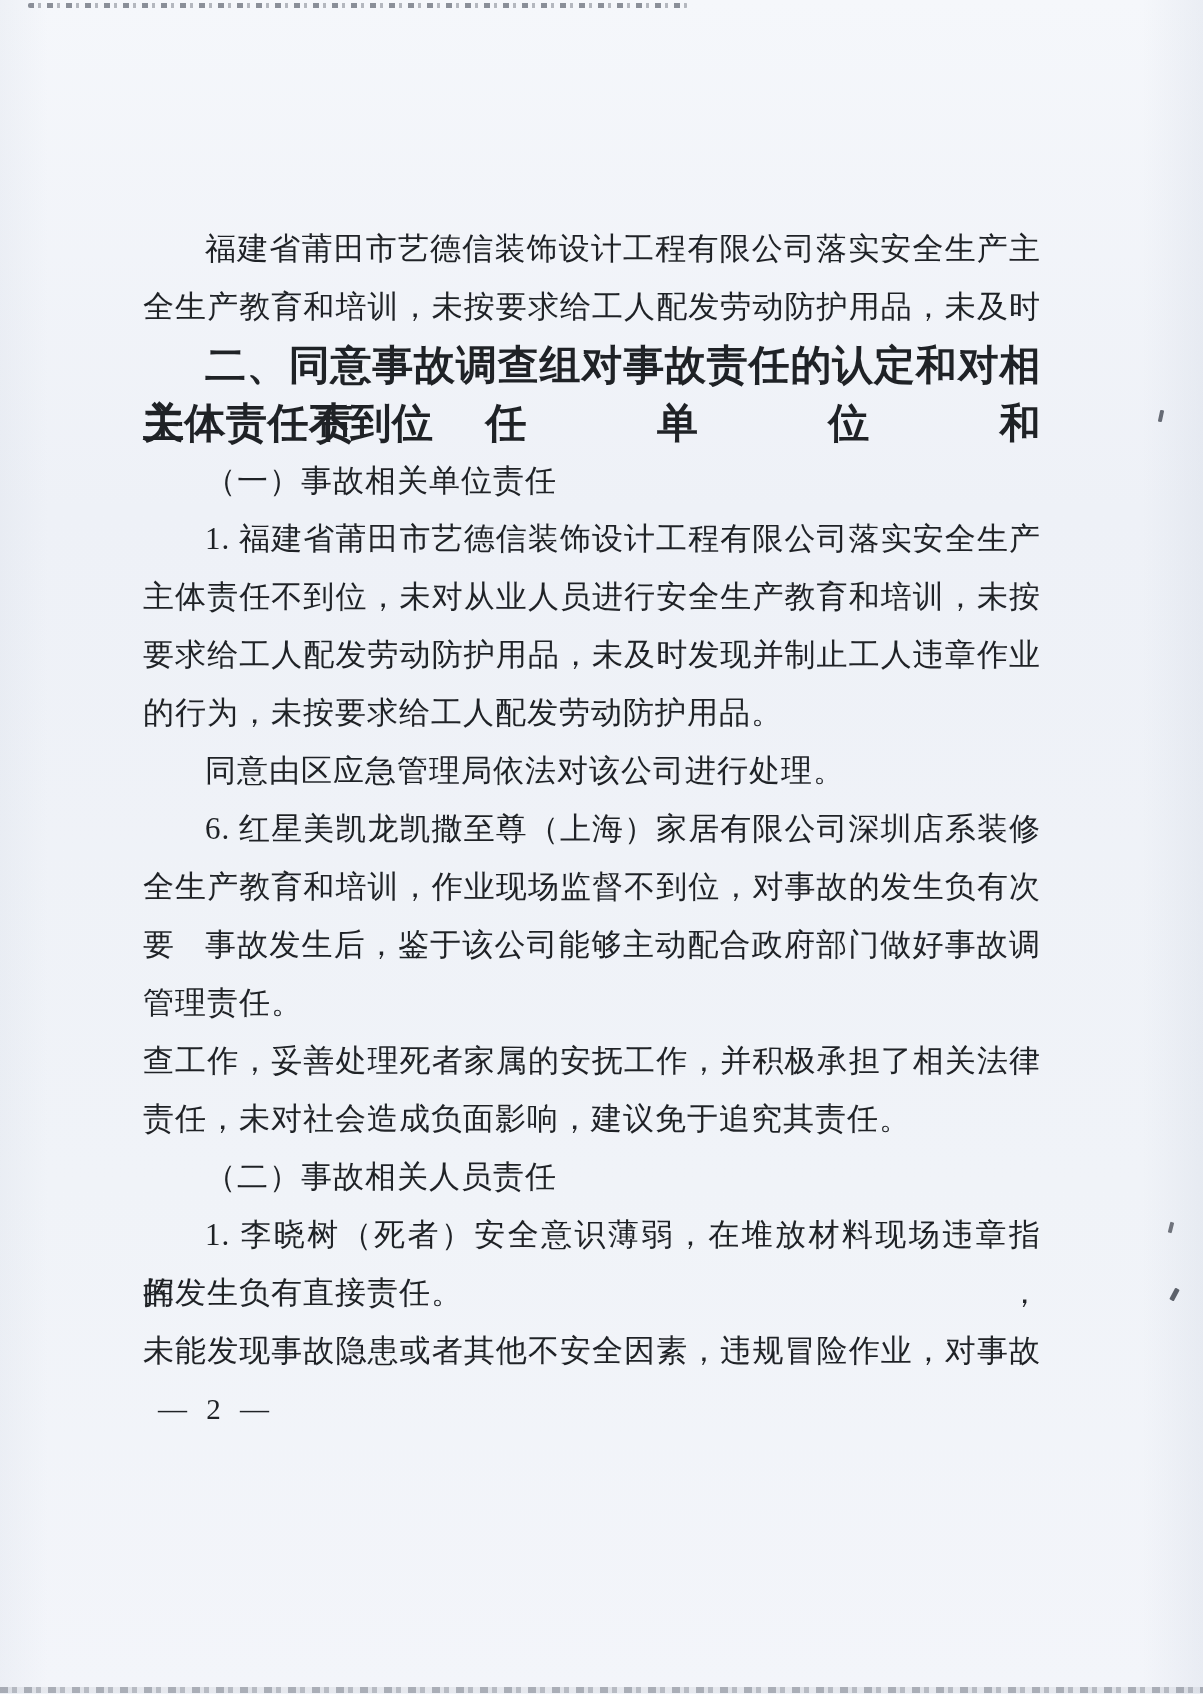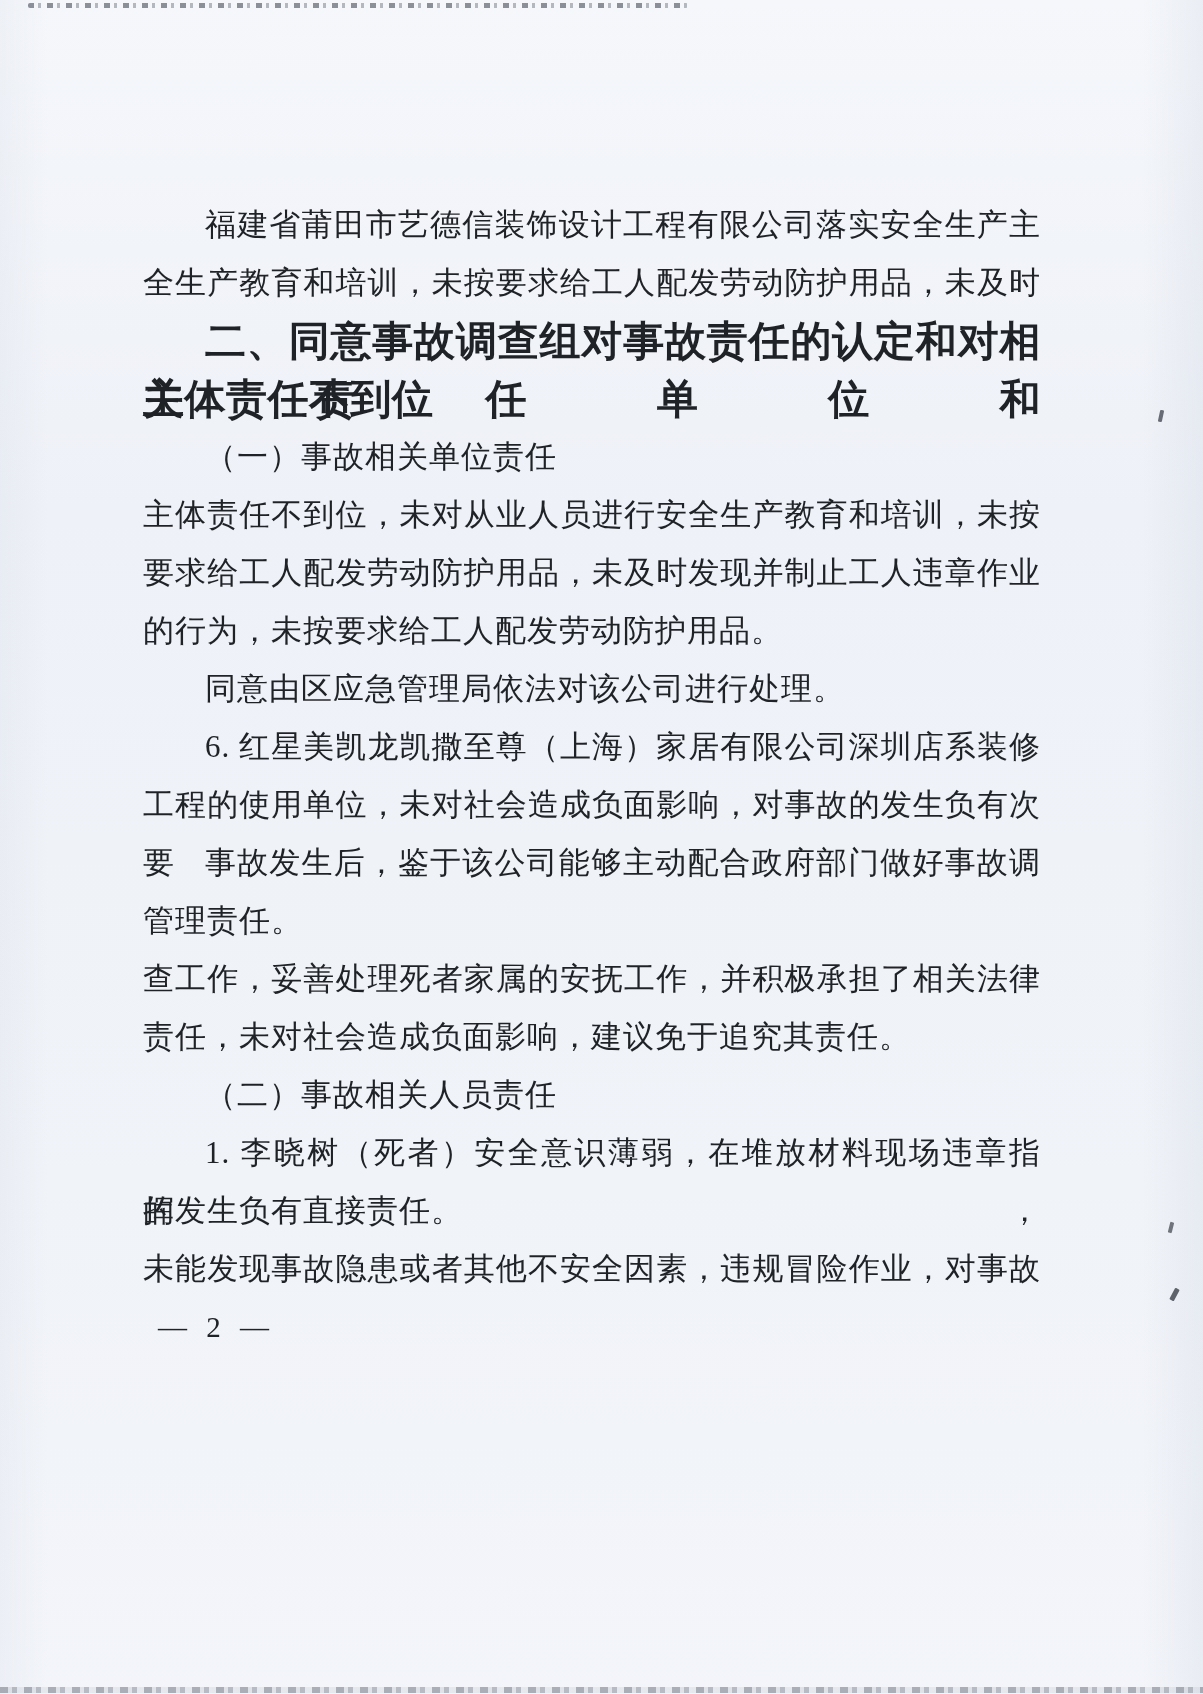--- a/index.html
+++ b/index.html
@@ -32,21 +32,21 @@
       rgba(110,116,128,.45) 12px 17px, rgba(110,116,128,.1) 17px 24px);
   }
   .artifact {
     position:absolute; background:#3a3f49; border-radius:1px;
   }
   .a1 { left:1159px; top:410px;  width:4px;  height:12px; transform:rotate(12deg); opacity:.75; }
   .a2 { left:1169px; top:1222px; width:4px;  height:11px; transform:rotate(14deg); opacity:.7; }
   .a3 { left:1172px; top:1288px; width:5px;  height:13px; transform:rotate(28deg); opacity:.8; }
 
   .content {
-    position:absolute; top:196px; left:143px; width:898px;
+    position:absolute; top:220px; left:143px; width:898px;
   }
   .line {
     line-height:58px; height:58px;
     font-size:31px;
     letter-spacing:1px;
     white-space:nowrap;
   }
   .stretch {
     white-space:normal;
     text-align:justify;
@@ -72,26 +72,27 @@
 
 <div class="page">
   <div class="top-noise"></div>
 
   <div class="content">
     <div class="line indent stretch">福建省莆田市艺德信装饰设计工程有限公司落实安全生产主</div>
     <div class="line stretch">全生产教育和培训，未按要求给工人配发劳动防护用品，未及时</div>
     <div class="line heading indent stretch">二、同意事故调查组对事故责任的认定和对相关责任单位和</div>
     <div class="line heading">主体责任不到位</div>
     <div class="line indent">（一）事故相关单位责任</div>
+    <div class="line indent stretch">1. 福建省莆田市艺德信装饰设计工程有限公司落实安全生产</div>
     <div class="line stretch">主体责任不到位，未对从业人员进行安全生产教育和培训，未按</div>
     <div class="line stretch">要求给工人配发劳动防护用品，未及时发现并制止工人违章作业</div>
     <div class="line">的行为，未按要求给工人配发劳动防护用品。</div>
     <div class="line indent">同意由区应急管理局依法对该公司进行处理。</div>
     <div class="line indent stretch">6. 红星美凯龙凯撒至尊（上海）家居有限公司深圳店系装修</div>
-    <div class="line stretch">工程的使用单位，未对社会造成负面影响，对事故的发生负有次要</div>
+    <div class="line stretch">全生产教育和培训，作业现场监督不到位，对事故的发生负有次要</div>
     <div class="line indent stretch">事故发生后，鉴于该公司能够主动配合政府部门做好事故调</div>
     <div class="line">管理责任。</div>
     <div class="line stretch">查工作，妥善处理死者家属的安抚工作，并积极承担了相关法律</div>
     <div class="line">责任，未对社会造成负面影响，建议免于追究其责任。</div>
     <div class="line indent">（二）事故相关人员责任</div>
     <div class="line indent stretch">1. 李晓树（死者）安全意识薄弱，在堆放材料现场违章指挥，</div>
     <div class="line">的发生负有直接责任。</div>
     <div class="line stretch">未能发现事故隐患或者其他不安全因素，违规冒险作业，对事故</div>
     <div class="footer-line">— 2 —</div>
   </div>

